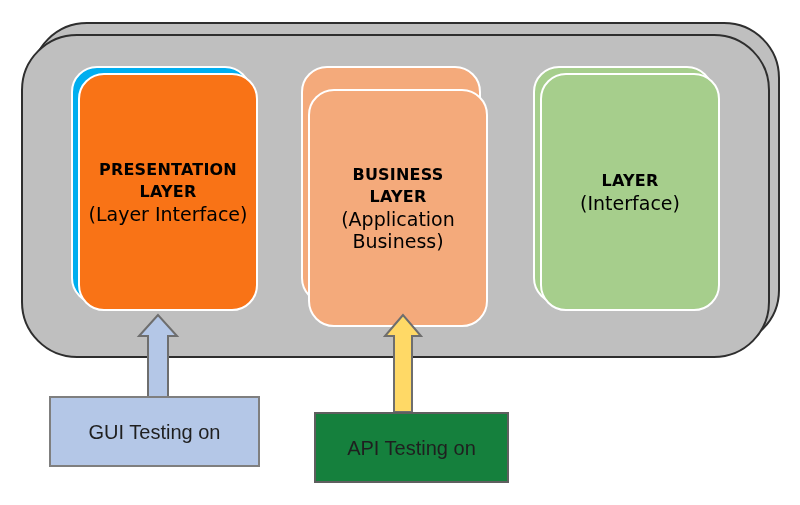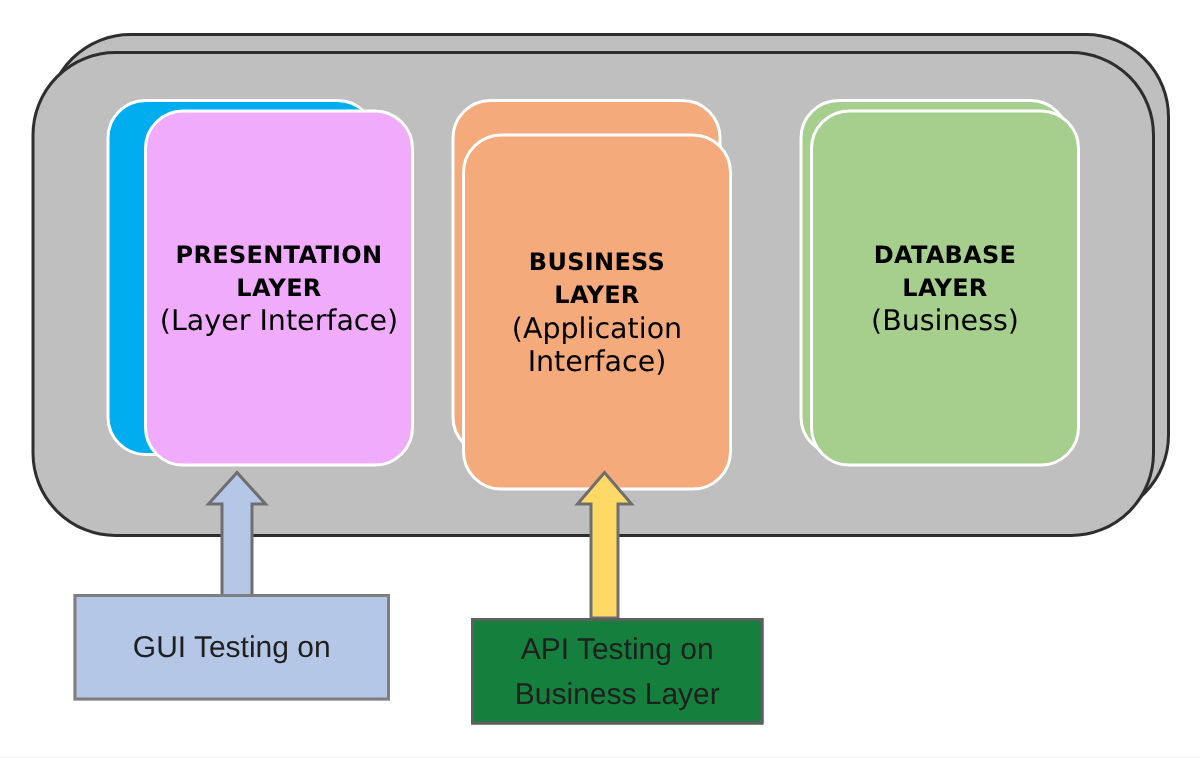--- a/index.html
+++ b/index.html
@@ -94,60 +94,58 @@
 </style>
 </head>
 <body>
 
 <div class="canvas">
 
   <div class="container-shape container-back" style="background-color: rgb(191, 191, 191); border-color: rgb(46, 46, 46);"></div>
   <div class="container-shape container-front" style="background-color: rgb(191, 191, 191); border-color: rgb(46, 46, 46);"></div>
 
   <div class="layer-shape presentation-back" style="background-color: rgb(0, 174, 239);"></div>
-  <div class="layer-shape layer-front presentation-front" style="background-color: #f0abfc; margin-left: 18px;">
+  <div class="layer-shape layer-front presentation-front" style="background-color: #f97316;">
     <div class="layer-title">
       <div>PRESENTATION</div>
       <div>LAYER</div>
     </div>
     <div class="layer-subtitle">
       <div>(Layer Interface)</div>
     </div>
   </div>
 
   <div class="layer-shape business-back" style="background-color: rgb(244, 170, 123);"></div>
   <div class="layer-shape layer-front business-front" style="background-color: rgb(244, 170, 123);">
     <div class="layer-title">
       <div>BUSINESS</div>
       <div>LAYER</div>
     </div>
     <div class="layer-subtitle">
       <div>(Application</div>
-      <div>Interface)</div>
+      <div>Business)</div>
     </div>
   </div>
 
   <div class="layer-shape database-back" style="background-color: rgb(166, 206, 140);"></div>
   <div class="layer-shape layer-front database-front" style="background-color: rgb(166, 206, 140);">
     <div class="layer-title">
-      <div>DATABASE</div>
       <div>LAYER</div>
     </div>
     <div class="layer-subtitle">
-      <div>(Business)</div>
+      <div>(Interface)</div>
     </div>
   </div>
 
   <svg class="arrows-svg" viewBox="0 0 800 505" xmlns="http://www.w3.org/2000/svg">
     <polygon points="158,315 139,336 148,336 148,412 168,412 168,336 177,336" stroke-width="2" stroke-linejoin="miter" fill="#B4C7E7" stroke="#6E6E6E"></polygon>
     <polygon points="403,315 385,336 394,336 394,412 412,412 412,336 421,336" stroke-width="2" stroke-linejoin="miter" fill="#FFD966" stroke="#6E6E6E"></polygon>
   </svg>
 
   <div class="callout-box callout-gui" style="background-color: rgb(180, 199, 231); border-color: rgb(127, 127, 127);">
     <div>GUI Testing on</div>
   </div>
 
   <div class="callout-box callout-api" style="background-color: #15803d; border-color: rgb(95, 95, 95);">
     <div>API Testing on</div>
-    <div>Business Layer</div>
   </div>
 
 </div>
 
 </body></html>

